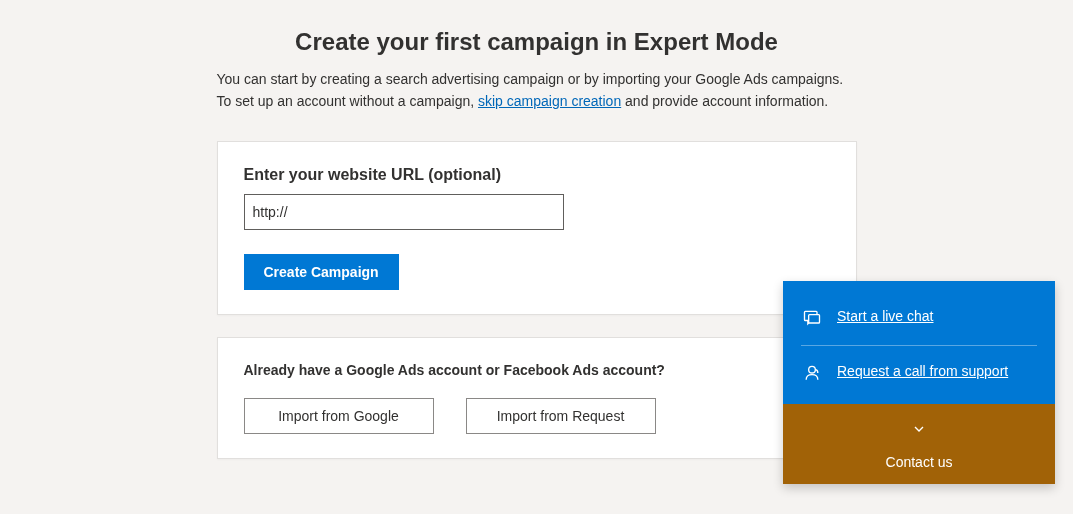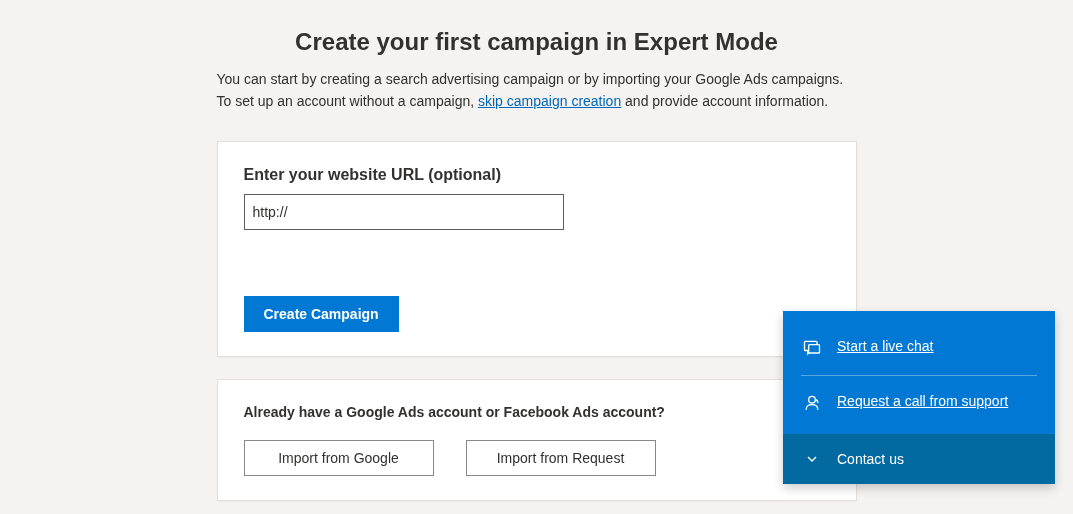--- a/index.html
+++ b/index.html
@@ -59,21 +59,20 @@
       display: block;
     }
     .primary-btn {
       background: #0078d4;
       color: #fff;
       border: none;
       padding: 10px 20px;
       font-size: 14px;
       font-weight: 600;
       cursor: pointer;
-      margin-top: 42px;
     }
     .card-question {
       font-size: 14px;
       font-weight: 600;
       color: #323130;
       margin-bottom: 20px;
     }
     .btn-row {
       display: flex;
       gap: 32px;
@@ -113,26 +112,27 @@
       padding-bottom: 16px;
       margin-bottom: 6px;
     }
     .support-link {
       color: #fff;
       text-decoration: underline;
       cursor: pointer;
       line-height: 1.35;
     }
     .support-bottom {
-      background: #0369a1;
+      background: #a16207;
       padding: 14px 18px;
       display: flex;
       align-items: center;
       gap: 14px;
       cursor: pointer;
+      flex-direction: column;
     }
     .icon-box {
       width: 22px;
       height: 22px;
       flex-shrink: 0;
       display: flex;
       align-items: center;
       justify-content: center;
     }
     svg { display: block; }

